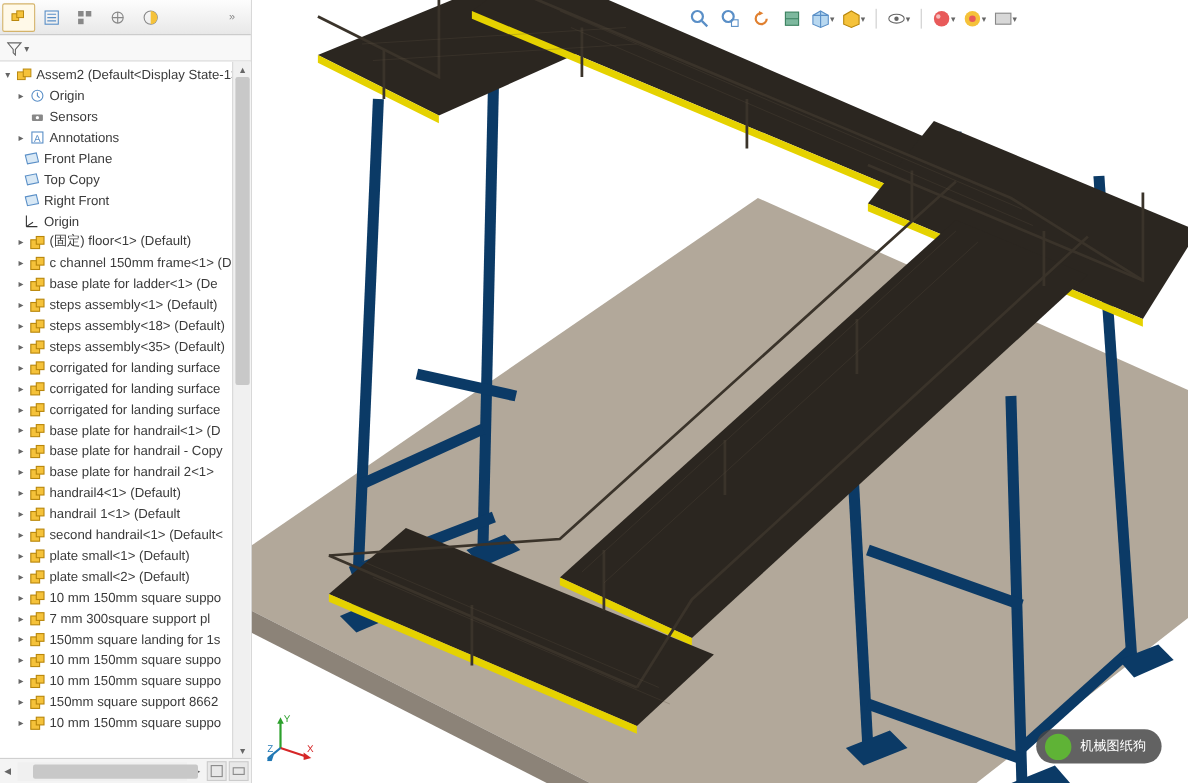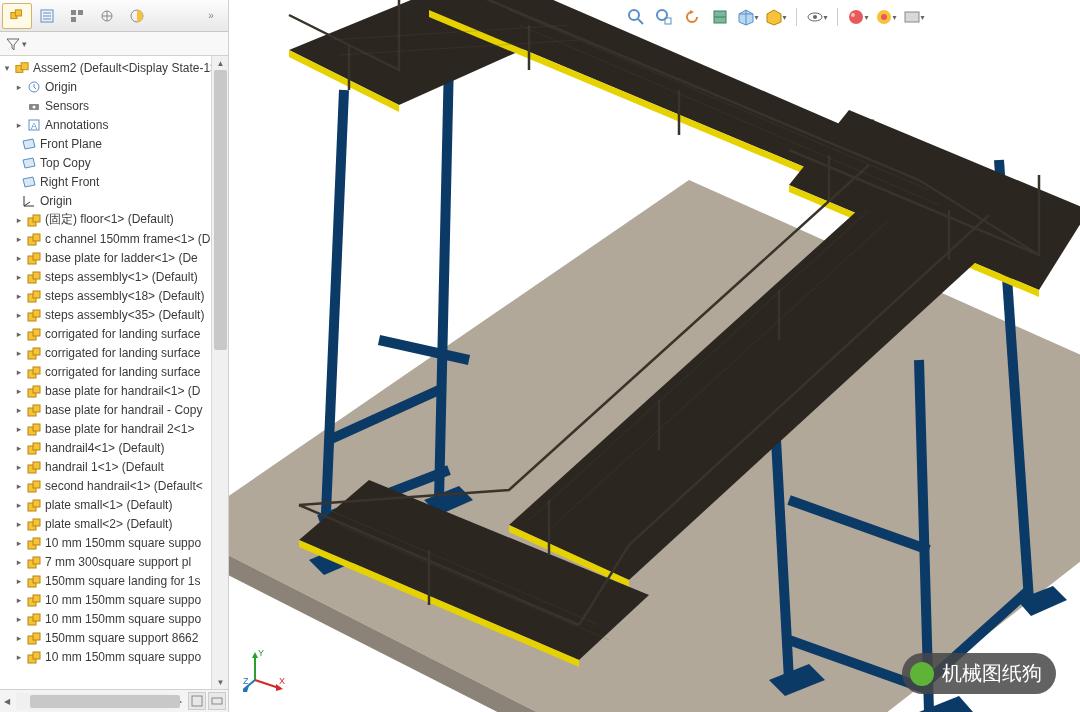--- a/index.html
+++ b/index.html
@@ -22,21 +22,21 @@
 .scroll-arrow { position: absolute; width: 17px; height: 14px; display: flex; align-items: center; justify-content: center; color: #666; font-size: 8px; }
 .bottom-bar { height: 23px; background: #f4f4f4; border-top: 1px solid #d0d0d0; display: flex; align-items: center; position: relative; }
 .bottom-bar .scroll-h { flex: 1; height: 17px; background: #f0f0f0; margin: 0 2px; position: relative; }
 .bottom-bar .scroll-thumb-h { position: absolute; left: 14px; top: 2px; width: 150px; height: 13px; background: #c8c8c8; border-radius: 2px; }
 .viewport { flex: 1; position: relative; background: #fff; }
 .canvas { position: absolute; inset: 0; }
 .heads-up { position: absolute; top: 6px; left: 50%; transform: translateX(-10%); display: flex; gap: 6px; align-items: center; }
 .hud-btn { width: 22px; height: 22px; display: flex; align-items: center; justify-content: center; cursor: pointer; }
 .hud-sep { width: 1px; height: 18px; background: #ccc; margin: 0 3px; }
 .triad { position: absolute; left: 14px; bottom: 20px; width: 44px; height: 44px; }
-.watermark { position: absolute; right: 24px; bottom: 18px; background: rgba(70,70,70,0.85); color: #fff; padding: 7px 14px 7px 40px; border-radius: 22px; font-size: 20px; display: flex; align-items: center; }
+.watermark { position: absolute; right: 24px; bottom: 18px; background: rgba(70,70,70,0.85); color: #fff; padding: 7px 14px 7px 40px; border-radius: 22px; font-size: 12px; display: flex; align-items: center; }
 .watermark::before { content: ""; position: absolute; left: 8px; top: 50%; transform: translateY(-50%); width: 24px; height: 24px; background: #5fb336; border-radius: 50%; }
 
 .ic-assembly { width: 14px; height: 14px; }
 </style>
 </head>
 <body>
 
 <div class="app">
 
   <div class="sidebar">

